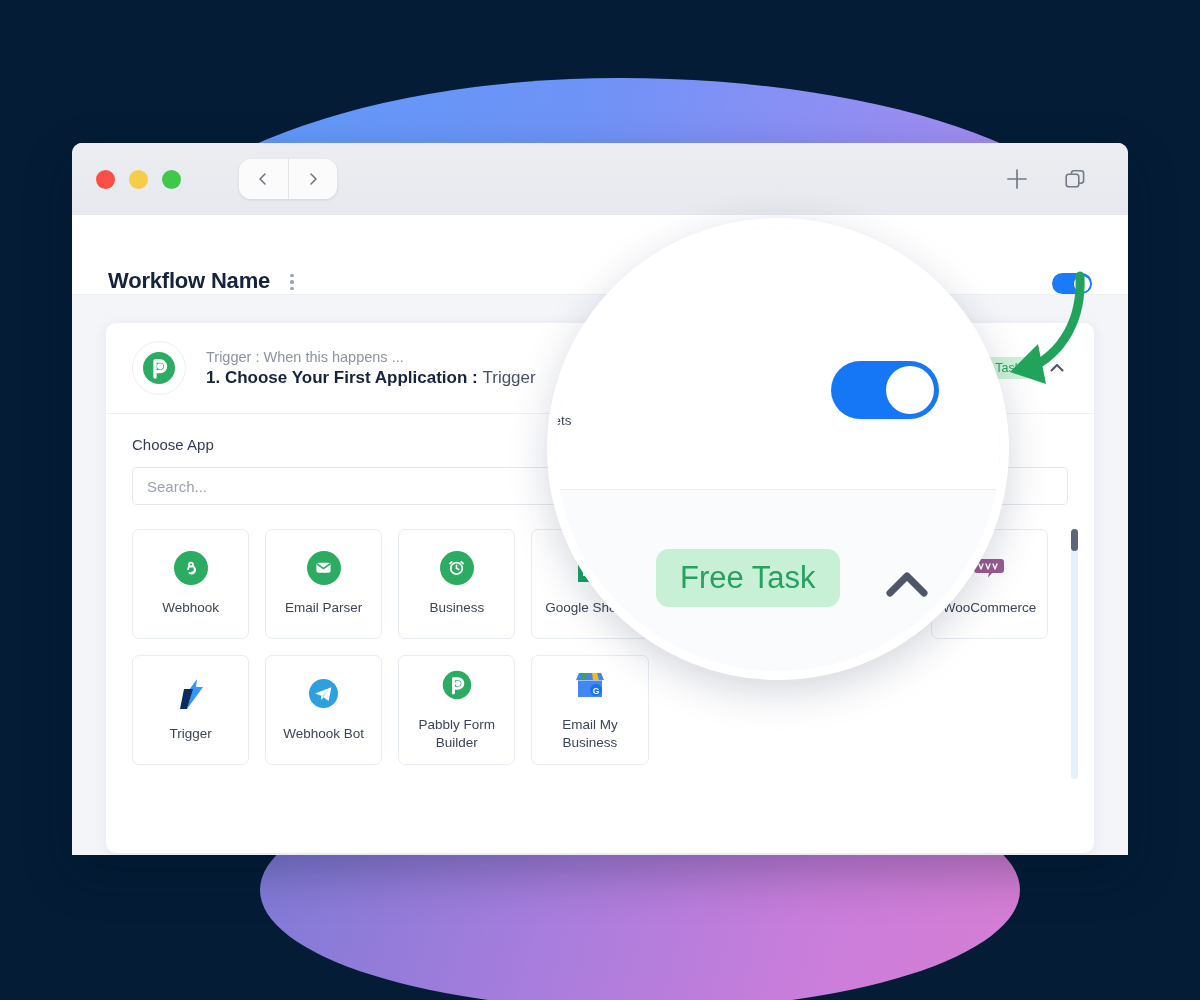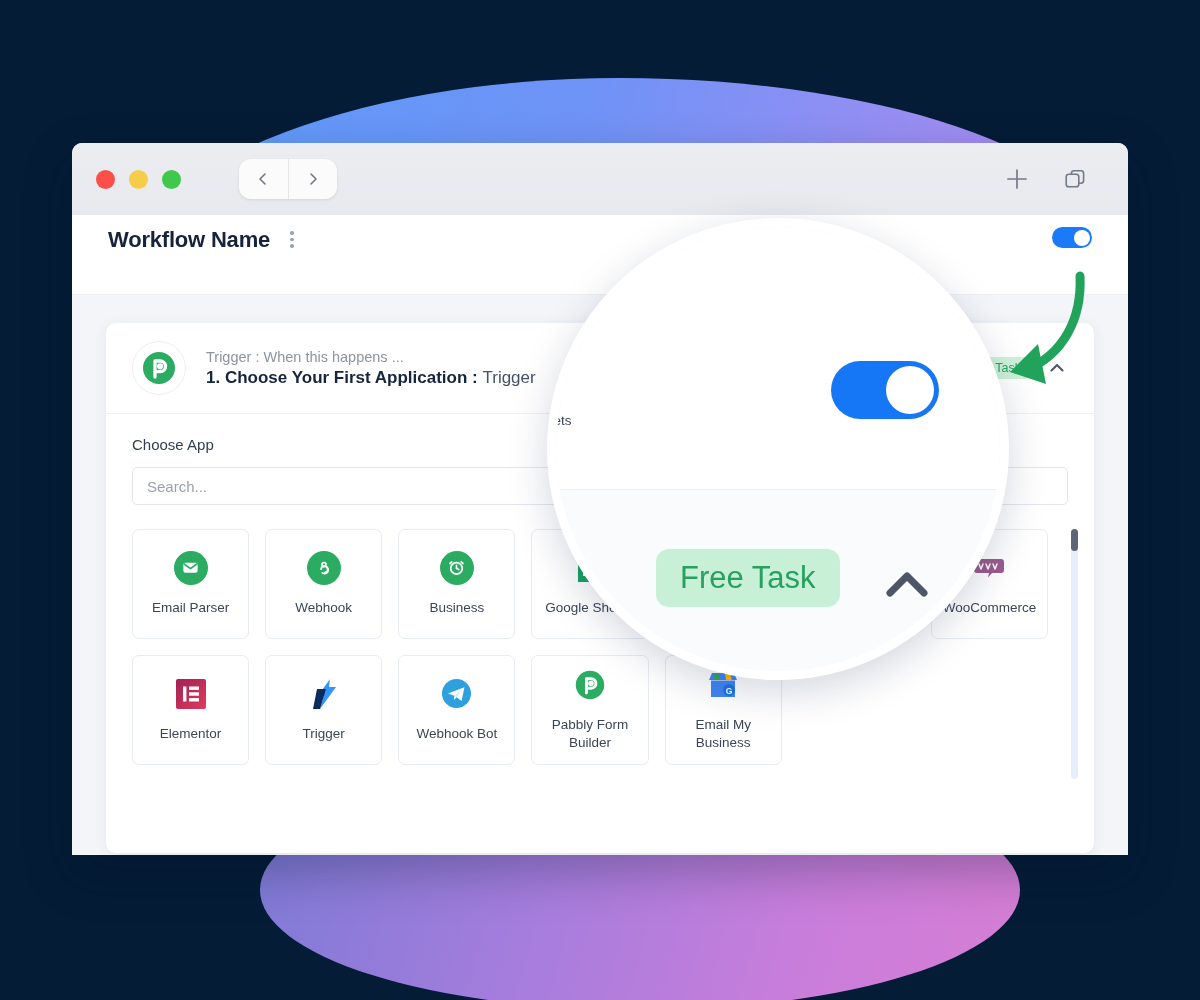--- a/index.html
+++ b/index.html
@@ -72,21 +72,21 @@
     margin-left: auto;
     display: flex; align-items: center; gap: 32px;
     padding-right: 16px;
   }
   .tb-right svg { display: block; cursor: pointer; }
 
   
   .wf-header {
     height: 80px;
     background: #fff;
-    display: flex; align-items: flex-start;
+    display: flex; align-items: flex-end;
     padding: 12px 36px 0 36px;
     border-bottom: 1px solid #edeff3;
   }
   .wf-title {
     font-size: 22px; font-weight: bold; color: #15233c;
     letter-spacing: -.2px;
   }
   .kebab {
     margin-left: 16px;
     display: flex; flex-direction: column; gap: 3px;
@@ -346,40 +346,40 @@
           <input type="text" placeholder="Search..." style="">
         </div>
       </div>
 
       <div class="grid-region">
         <div class="grid">
 
           <div class="app-tile">
             <span class="glyph">
               <span class="circ green">
-                <svg width="19" height="19" viewBox="0 0 24 24">
-                  <rect x="3" y="6" width="18" height="12.5" rx="2.3" fill="#fff"></rect>
-                  <path d="M4 7.6 L12 13.3 L20 7.6" fill="none" stroke="#2cab62" stroke-width="2" stroke-linecap="round" stroke-linejoin="round"></path>
-                </svg>
-              </span>
-            </span>
-            <span class="name">Email Parser</span>
-          </div>
-
-          <div class="app-tile">
-            <span class="glyph">
-              <span class="circ green">
                 <svg width="20" height="20" viewBox="0 0 24 24">
                   <path d="M8.5 13.5 A4 4 0 1 1 13 17.6" fill="none" stroke="#fff" stroke-width="2" stroke-linecap="round"></path>
                   <circle cx="12" cy="8" r="2.4" fill="none" stroke="#fff" stroke-width="2"></circle>
                   <path d="M15.5 11.3 A4 4 0 1 1 10 17.8" fill="none" stroke="#fff" stroke-width="2" stroke-linecap="round"></path>
                 </svg>
               </span>
             </span>
             <span class="name">Webhook</span>
+          </div>
+
+          <div class="app-tile">
+            <span class="glyph">
+              <span class="circ green">
+                <svg width="19" height="19" viewBox="0 0 24 24">
+                  <rect x="3" y="6" width="18" height="12.5" rx="2.3" fill="#fff"></rect>
+                  <path d="M4 7.6 L12 13.3 L20 7.6" fill="none" stroke="#2cab62" stroke-width="2" stroke-linecap="round" stroke-linejoin="round"></path>
+                </svg>
+              </span>
+            </span>
+            <span class="name">Email Parser</span>
           </div>
 
           <div class="app-tile">
             <span class="glyph">
               <span class="circ green">
                 <svg width="21" height="21" viewBox="0 0 24 24">
                   <circle cx="12" cy="13" r="6.6" fill="none" stroke="#fff" stroke-width="2"></circle>
                   <path d="M12 9.6 V13 L14.6 14.4" fill="none" stroke="#fff" stroke-width="1.9" stroke-linecap="round" stroke-linejoin="round"></path>
                   <path d="M6.6 5.6 L4.6 7.4 M17.4 5.6 L19.4 7.4" stroke="#fff" stroke-width="2" stroke-linecap="round"></path>
                 </svg>
@@ -413,38 +413,20 @@
           <div class="app-tile">
             <span class="glyph">
               <svg width="30" height="22" viewBox="0 0 30 22">
                 <path d="M3 2 h24 a3 3 0 0 1 3 3 v8 a3 3 0 0 1 -3 3 h-9 l-4 4.5 1 -4.5 H3 a3 3 0 0 1 -3 -3 V5 a3 3 0 0 1 3 -3 z" fill="#9b5c8f"></path>
                 <path d="M5 7 l2 5 2 -5 M12 7 l2 5 2 -5 M19 7 l2 5 2 -5" fill="none" stroke="#fff" stroke-width="1.5" stroke-linecap="round" stroke-linejoin="round"></path>
               </svg>
             </span>
             <span class="name">WooCommerce</span>
           </div>
 
-          <div class="app-tile">
-            <span class="glyph">
-              <svg width="32" height="32" viewBox="0 0 32 32">
-                <defs>
-                    <linearGradient id="elg" x1="0" y1="0" x2="1" y2="1">
-                  <stop offset="0%" stop-color="#a02153"></stop>
-                      <stop offset="100%" stop-color="#e03a5d"></stop>
-                </linearGradient>
-                  </defs>
-                <rect x="1" y="1" width="30" height="30" rx="2" fill="url(#elg)"></rect>
-                <rect x="8" y="8.5" width="3.4" height="15" fill="#fff"></rect>
-                <rect x="14" y="8.5" width="10" height="3.4" fill="#fff"></rect>
-                <rect x="14" y="14.3" width="10" height="3.4" fill="#fff"></rect>
-                <rect x="14" y="20.1" width="10" height="3.4" fill="#fff"></rect>
-              </svg>
-            </span>
-            <span class="name">Elementor</span>
-          </div>
 
           <div class="app-tile">
             <span class="glyph">
               <svg width="30" height="32" viewBox="0 0 30 32">
                 <path d="M21 1 L9.5 17 H15 L11 31 L27 9 H20 Z" fill="#3395ff"></path>
                 <path d="M8 11 H17 L11 31 H4 Z" fill="#0b2c5c"></path>
               </svg>
             </span>
             <span class="name">Trigger</span>
           </div>

